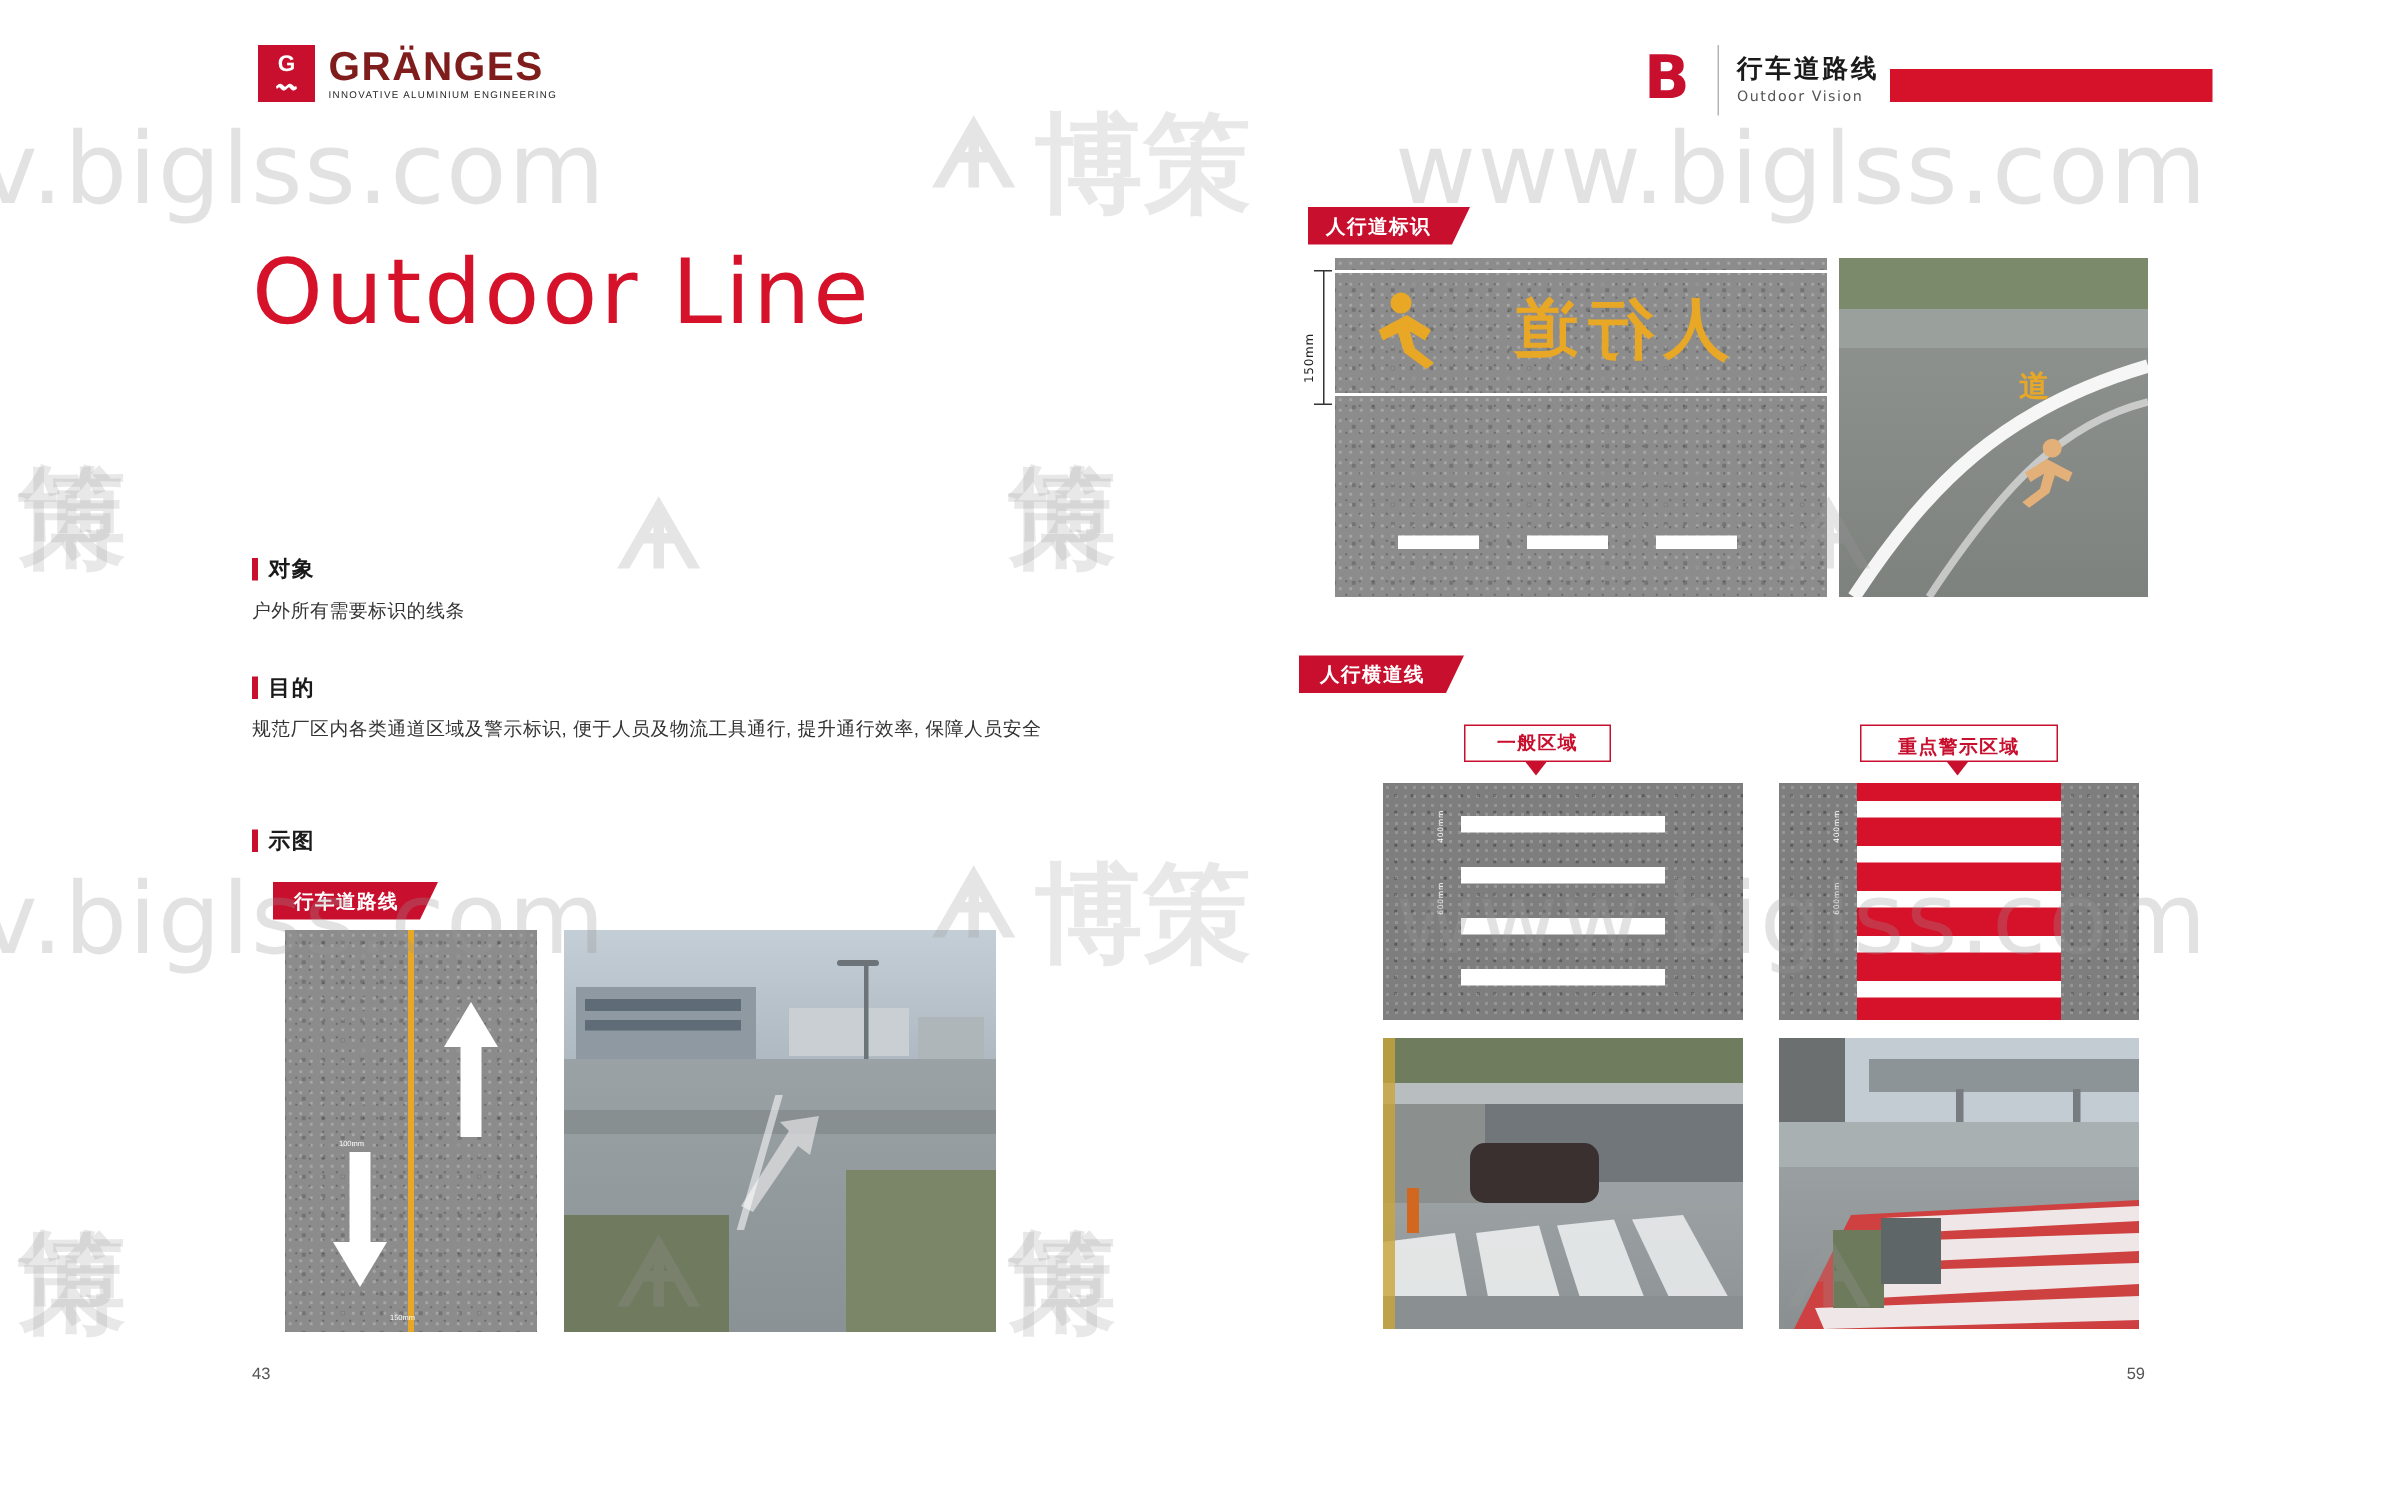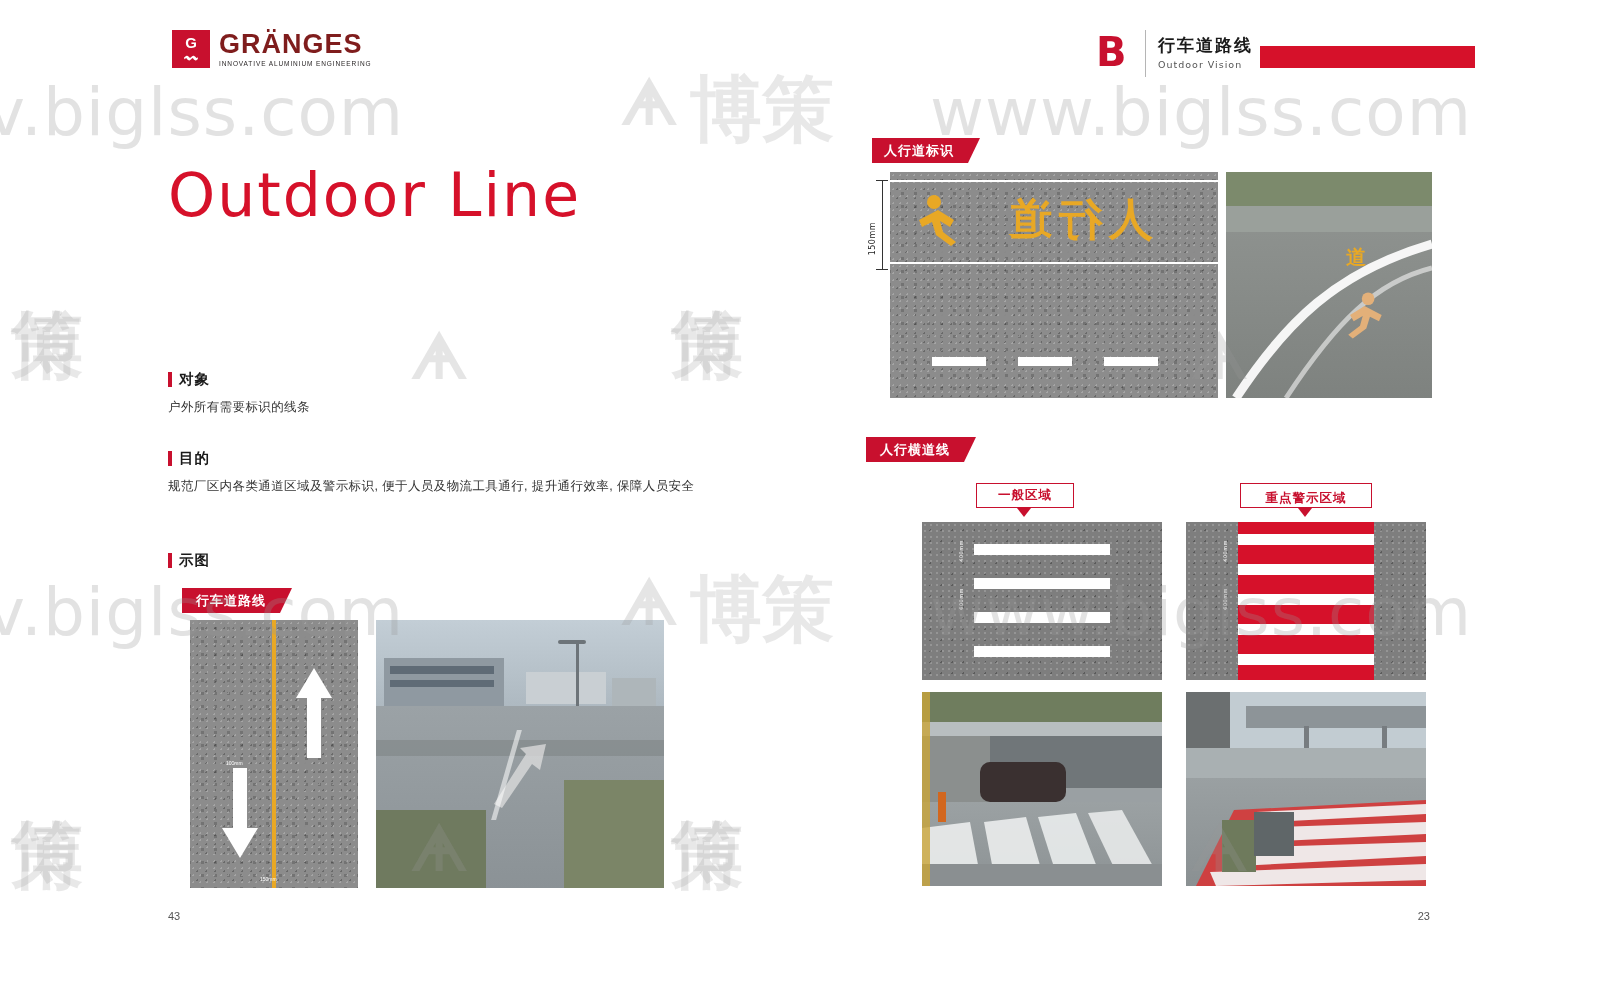--- a/index.html
+++ b/index.html
@@ -326,21 +326,21 @@
         <polygon points="48,32 240,22 240,108 10,108" fill="#d43a3a" opacity="0.92"></polygon>
         <polygon points="70,34 240,26 240,36 84,44" fill="#f0f0f0" opacity="0.95"></polygon>
         <polygon points="60,50 240,44 240,56 72,64" fill="#f0f0f0" opacity="0.95"></polygon>
         <polygon points="44,70 240,64 240,78 52,88" fill="#f0f0f0" opacity="0.95"></polygon>
         <polygon points="24,94 240,86 240,102 30,108" fill="#f0f0f0" opacity="0.95"></polygon>
       </svg>
       <div style="position:absolute;left:36px;top:128px;width:34px;height:52px;background:#6e7a5c;"></div>
       <div style="position:absolute;left:68px;top:120px;width:40px;height:44px;background:#5f6668;"></div>
     </div>
 
-    <div class="pagenum" style="right:170px;">23</div>
+    <div class="pagenum" style="right:170px;">59</div>
   </div>
 
   <div class="wm-layer">
     <div class="wm-text" style="left:-14px;top:74px;">v.biglss.com</div>
     <div class="wm-text" style="left:930px;top:74px;">www.biglss.com</div>
     <div class="wm-text" style="left:-14px;top:574px;">v.biglss.com</div>
     <div class="wm-text" style="left:930px;top:574px;">www.biglss.com</div>
 
     <div class="wm-logo" style="left:620px;top:66px;">ᗗ</div>
     <div class="wm-logo" style="left:620px;top:566px;">ᗗ</div>

